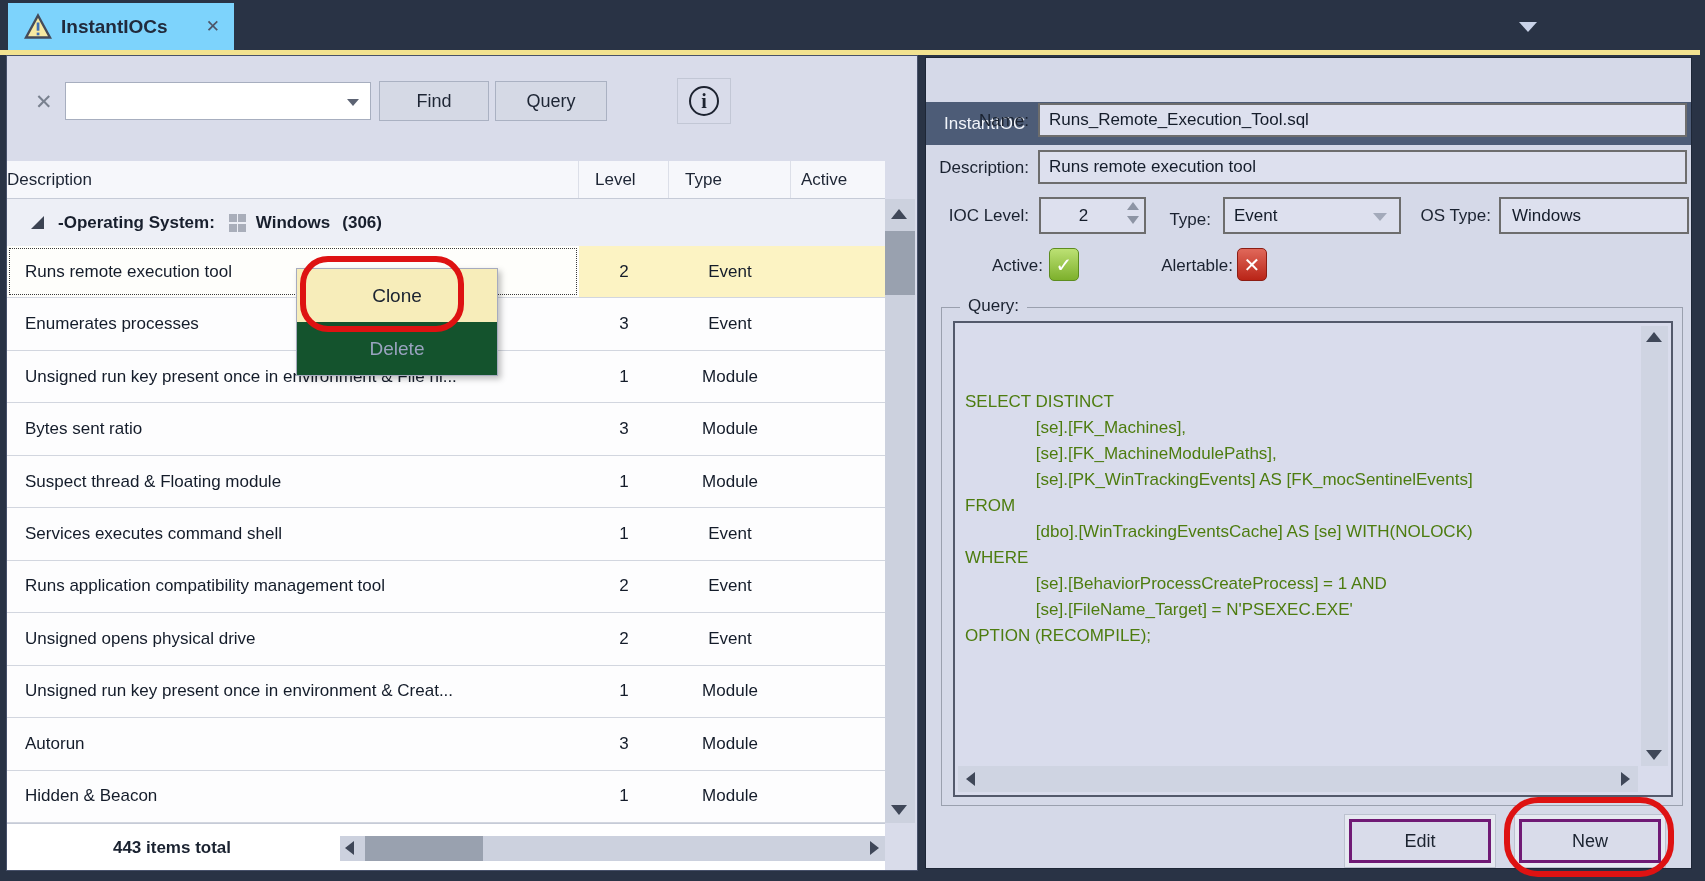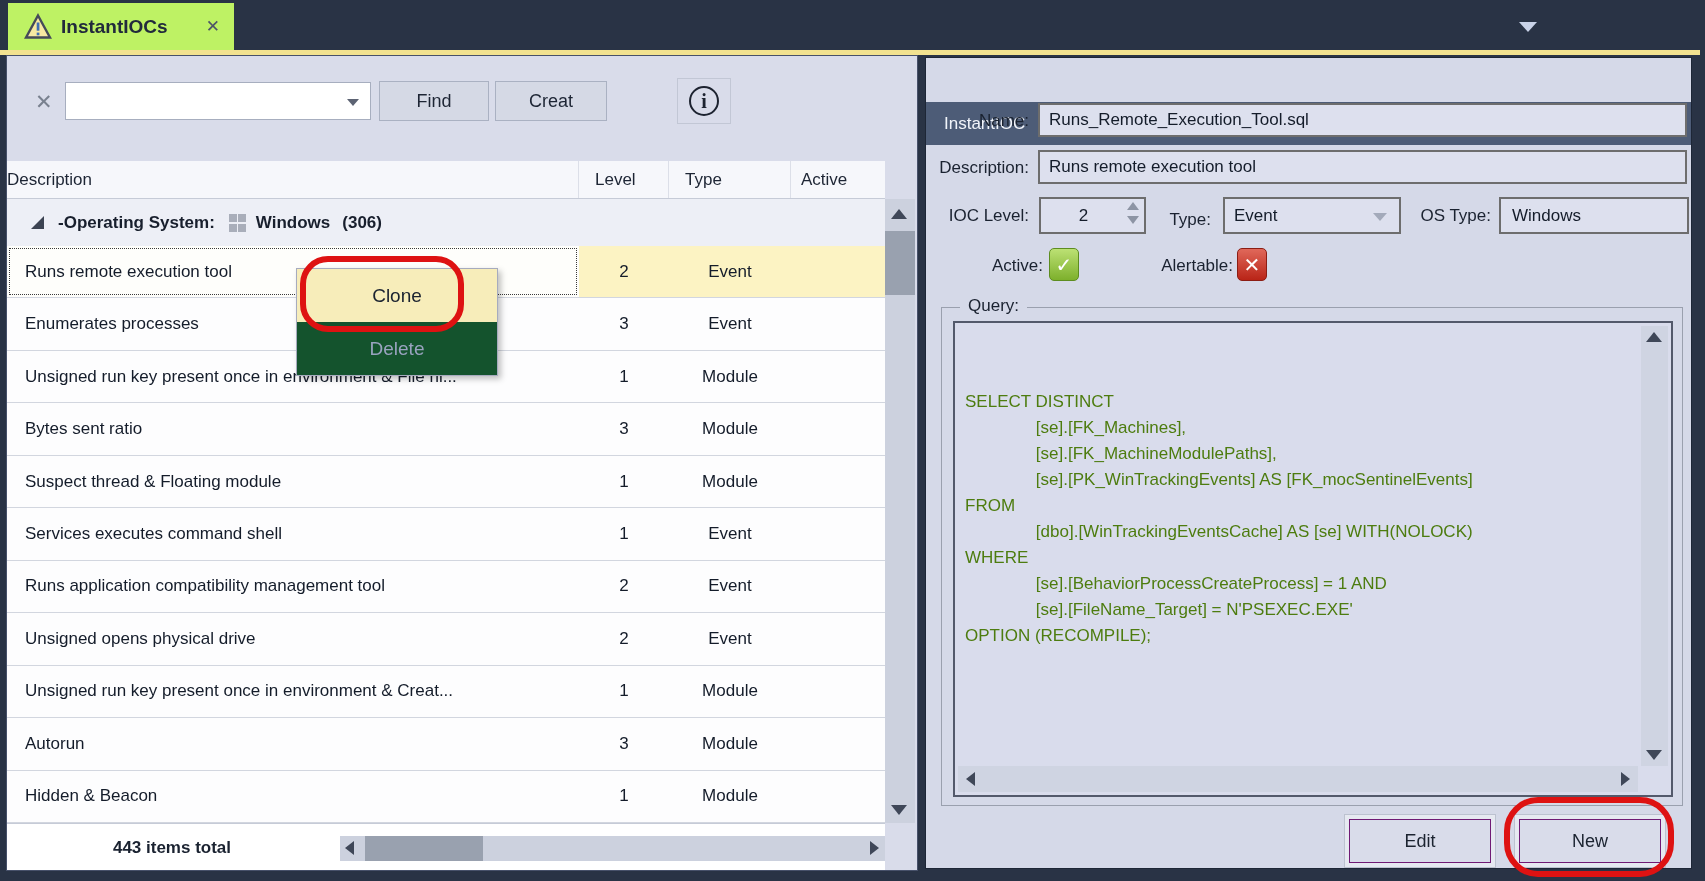--- a/index.html
+++ b/index.html
@@ -1,21 +1,21 @@
 <!DOCTYPE html>
 <html><head>
 <meta charset="utf-8">
 <style>
   * { margin:0; padding:0; box-sizing:border-box; }
   html,body { width:1705px; height:881px; }
   body { font-family:"Liberation Sans","DejaVu Sans",sans-serif; background:#293345; overflow:hidden; position:relative; color:#19212f; }
   .abs { position:absolute; }
 
   
-  .tab { left:8px; top:3px; width:226px; height:47px; background:#bef264; display:flex; align-items:center; gap:9px; padding:0 12px 0 16px; cursor:default; }
+  .tab { left:8px; top:3px; width:226px; height:47px; background:#7dd3fc; display:flex; align-items:center; gap:9px; padding:0 12px 0 16px; cursor:default; }
   .tab-label { font-size:19px; font-weight:bold; color:#212a3c; flex:1; }
   .tab-close { font-size:17px; color:#4d5568; font-weight:bold; padding:0 2px; }
   .accent-line { left:0; top:50px; width:1700px; height:5px; background:#f2e290; }
   .top-caret { right:168px; top:22px; width:0; height:0; border-left:9px solid transparent; border-right:9px solid transparent; border-top:10px solid #c9d3e8; }
 
   
   .left-panel { left:6px; top:55px; width:912px; height:816px; background:#d9dcea; border:1px solid #47516a; overflow:hidden; }
   .toolbar { position:absolute; left:0; top:0; width:100%; height:105px; background:#d9dcea; }
   .tb-clear-x { position:absolute; left:28px; top:34px; font-size:21px; font-weight:bold; color:#79818f; }
   .combo { position:absolute; left:58px; top:26px; width:306px; height:38px; background:#ffffff; border:1px solid #a7aebf; }
@@ -80,21 +80,21 @@
   .dd-arrow { position:absolute; right:12px; top:14px; width:0; height:0; border-left:7px solid transparent; border-right:7px solid transparent; border-top:8px solid #a3aaba; }
   .cb { position:absolute; width:30px; height:33px; border-radius:5px; display:flex; align-items:center; justify-content:center; color:#fff; font-size:20px; font-weight:bold; }
   .cb-green { background:linear-gradient(#bce174,#7db02c); border:1.5px solid #5d8d20; }
   .cb-red { background:linear-gradient(#e0685a,#b92417); border:1.5px solid #8c1d13; }
   .query-fieldset { position:absolute; left:15px; top:249px; width:742px; height:499px; border:1px solid #9aa0ae; }
   .query-legend { position:absolute; left:18px; top:-12px; background:#d5d9e8; padding:0 8px; font-size:17px; color:#1a2230; }
   .query-inner { position:absolute; left:27px; top:263px; width:720px; height:476px; background:#d9dcec; border:2px solid #53596b; overflow:hidden; }
   .sql-text { position:absolute; left:10px; top:40px; right:40px; font-size:17px; line-height:26px; color:#4d7c0f; white-space:pre; tab-size:15; }
   .q-vscroll { position:absolute; right:3px; top:3px; width:27px; height:440px; background:#cfd4e2; }
   .q-hscroll { position:absolute; left:3px; bottom:3px; height:26px; width:680px; background:#cfd4e2; }
-  .rp-btn { position:absolute; top:761px; width:142px; height:44px; background:#d9dcea; border:1px solid #701a75; box-shadow:0 0 0 4px #e6e9f1, 0 0 0 5px #bcc2d0; display:flex; align-items:center; justify-content:center; font-size:18px; color:#1b2330; }
+  .rp-btn { position:absolute; top:761px; width:142px; height:44px; background:#d9dcea; border:3px solid #701a75; box-shadow:0 0 0 4px #e6e9f1, 0 0 0 5px #bcc2d0; display:flex; align-items:center; justify-content:center; font-size:18px; color:#1b2330; }
 
   
   .ring { border:6px solid #de1212; border-radius:28px; background:transparent; }
   .ring-clone { left:300px; top:256px; width:164px; height:76px; }
   .ring-new  { left:1504px; top:797px; width:170px; height:80px; border-radius:34px; }
 
   .pin-svg, .warn-svg { display:block; }
 </style>
 </head>
 <body>
@@ -112,21 +112,21 @@
 <div class="abs accent-line"></div>
 
 <div class="abs left-panel">
   <div class="toolbar">
     <span class="tb-clear-x">✕</span>
     <div class="combo">
       <span></span>
       <span class="combo-arrow"></span>
     </div>
     <div class="tb-btn btn-find">Find</div>
-    <div class="tb-btn btn-clear">Creat</div>
+    <div class="tb-btn btn-clear">Query</div>
     <div class="btn-info">
       <span class="info-glyph">i</span>
     </div>
   </div>
 
   <div class="grid-header">
     <div class="cell c-desc">Description</div>
     <div class="cell c-level">Level</div>
     <div class="cell c-type">Type</div>
     <div class="cell c-active">Active</div>

